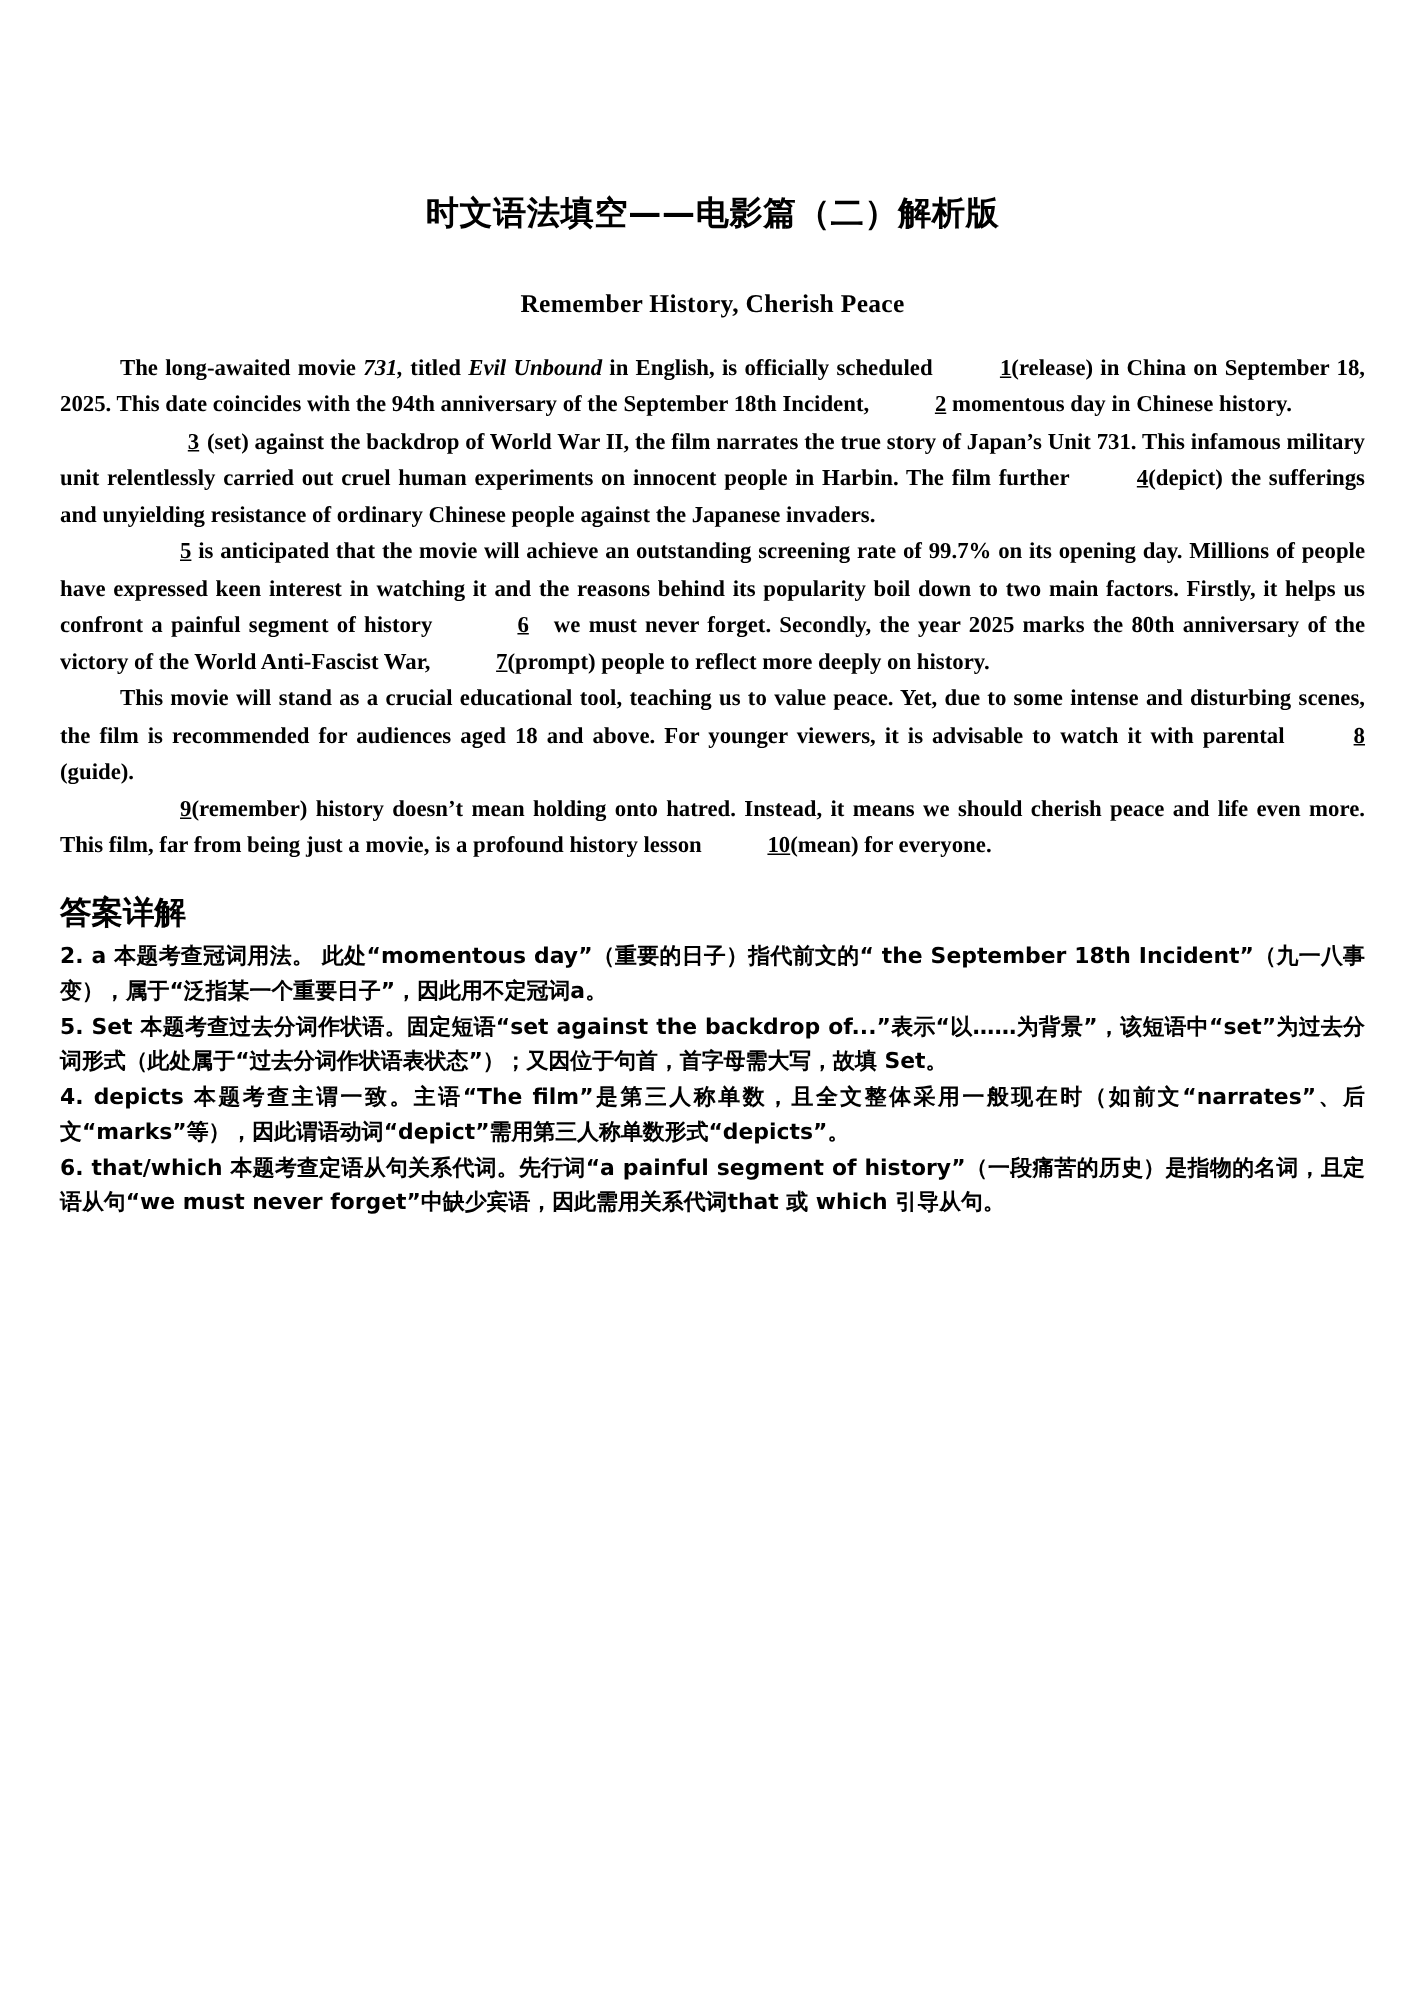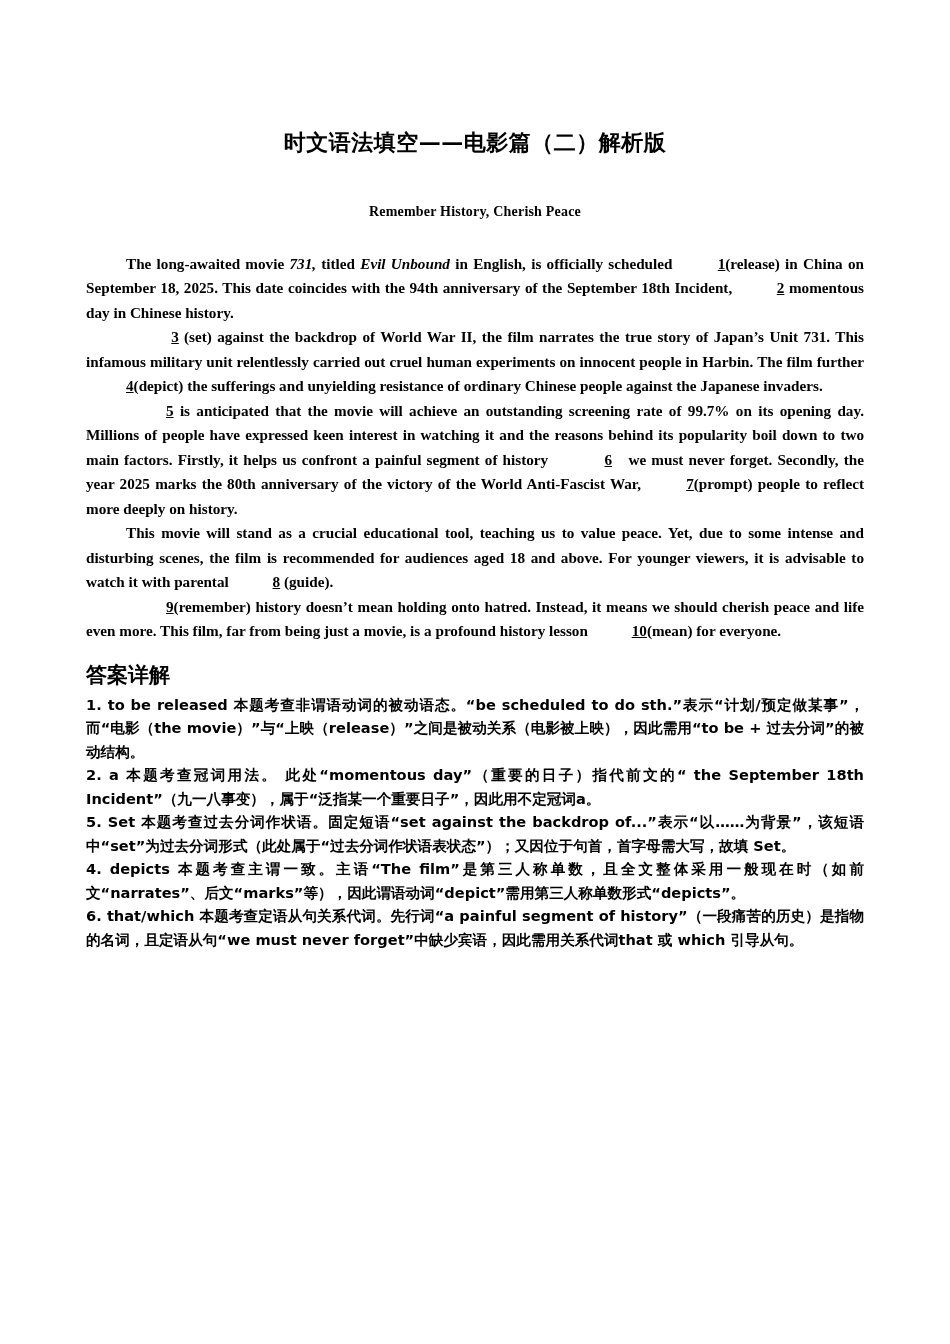--- a/index.html
+++ b/index.html
@@ -11,21 +11,21 @@
     width: 950px;
     height: 1344px;
     font-family: "Liberation Serif", "DejaVu Serif", serif;
     color: #000000;
     overflow: hidden;
   }
   .page {
     width: 950px;
     height: 1344px;
     box-sizing: border-box;
-    padding: 0 86px;
+    padding: 0 40px;
     position: relative;
   }
   
   .doc-title {
     text-align: center;
     font-size: 22px;
     font-weight: 400;
     line-height: 1.35;
     margin: 0;
     padding-top: 128px;
@@ -33,23 +33,23 @@
   }
   .test-label {
     text-align: center;
     font-size: 17px;
     font-weight: bold;
     margin: 0;
     padding-top: 30px;
   }
   .article-title {
     text-align: center;
-    font-size: 14px;
+    font-size: 17px;
     font-weight: bold;
-    margin: 16px;
+    margin: 5px;
     padding-top: 30px;
     letter-spacing: 0.2px;
   }
   
   .passage {
     padding-top: 16px;
   }
   .passage p {
     margin: 0;
     font-size: 15.2px;
@@ -121,20 +121,19 @@
 
     <p><span>This movie will stand as a crucial educational tool, teaching us to value peace. Yet, due to some intense and disturbing scenes, the film is recommended for audiences aged 18 and above. For younger viewers, it is advisable to watch it with parental </span><span class="blank w-sm">8</span><span> (guide).</span></p>
 
     <p><span class="blank w-md">9</span><span>(remember) history doesn’t mean holding onto hatred. Instead, it means we should cherish peace and life even more. This film, far from being just a movie, is a profound history lesson </span><span class="blank w-md">10</span><span>(mean) for everyone.</span></p>
 
   </div>
 
   <h2 class="answers-heading cn">答案详解</h2>
 
   <div class="answers cn" id="answers-list">
-    <p>1. to be released  本题考查非谓语动词的被动语态。“be scheduled to do sth.”表示“计划/预定做某事”，而“电影（the movie）”与“上映（release）”之间是被动关系（电影被上映），因此需用“to be + 过去分词”的被动结构。</p>
     <p>2. a  本题考查冠词用法。 此处“momentous day”（重要的日子）指代前文的“ the September 18th Incident”（九一八事变），属于“泛指某一个重要日子”，因此用不定冠词a。</p>
     <p>5. Set  本题考查过去分词作状语。固定短语“set against the backdrop of...”表示“以……为背景”，该短语中“set”为过去分词形式（此处属于“过去分词作状语表状态”）；又因位于句首，首字母需大写，故填 Set。</p>
     <p>4. depicts  本题考查主谓一致。主语“The film”是第三人称单数，且全文整体采用一般现在时（如前文“narrates”、后文“marks”等），因此谓语动词“depict”需用第三人称单数形式“depicts”。</p>
     <p>6. that/which  本题考查定语从句关系代词。先行词“a painful segment of history”（一段痛苦的历史）是指物的名词，且定语从句“we must never forget”中缺少宾语，因此需用关系代词that 或 which 引导从句。</p>
   </div>
 
 </div>
 
 </body></html>

